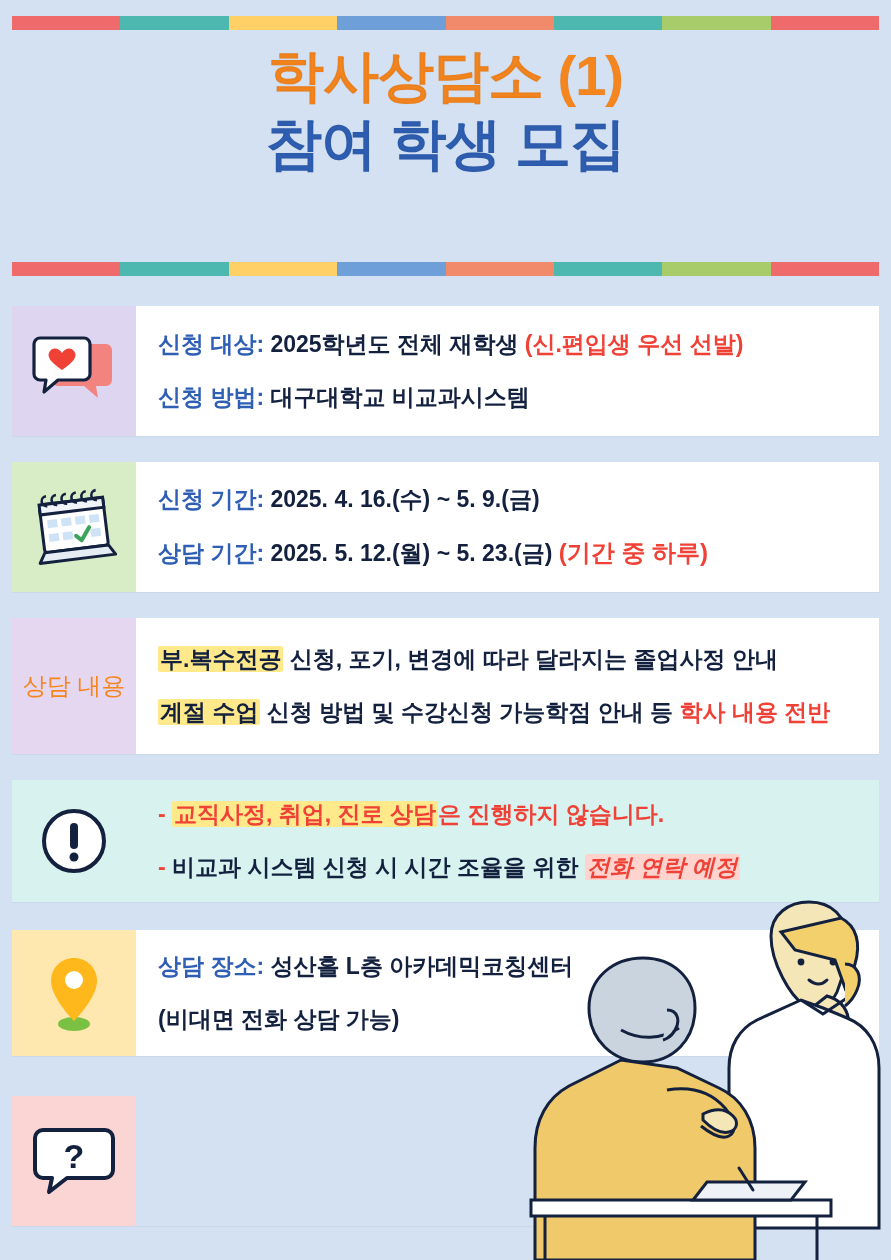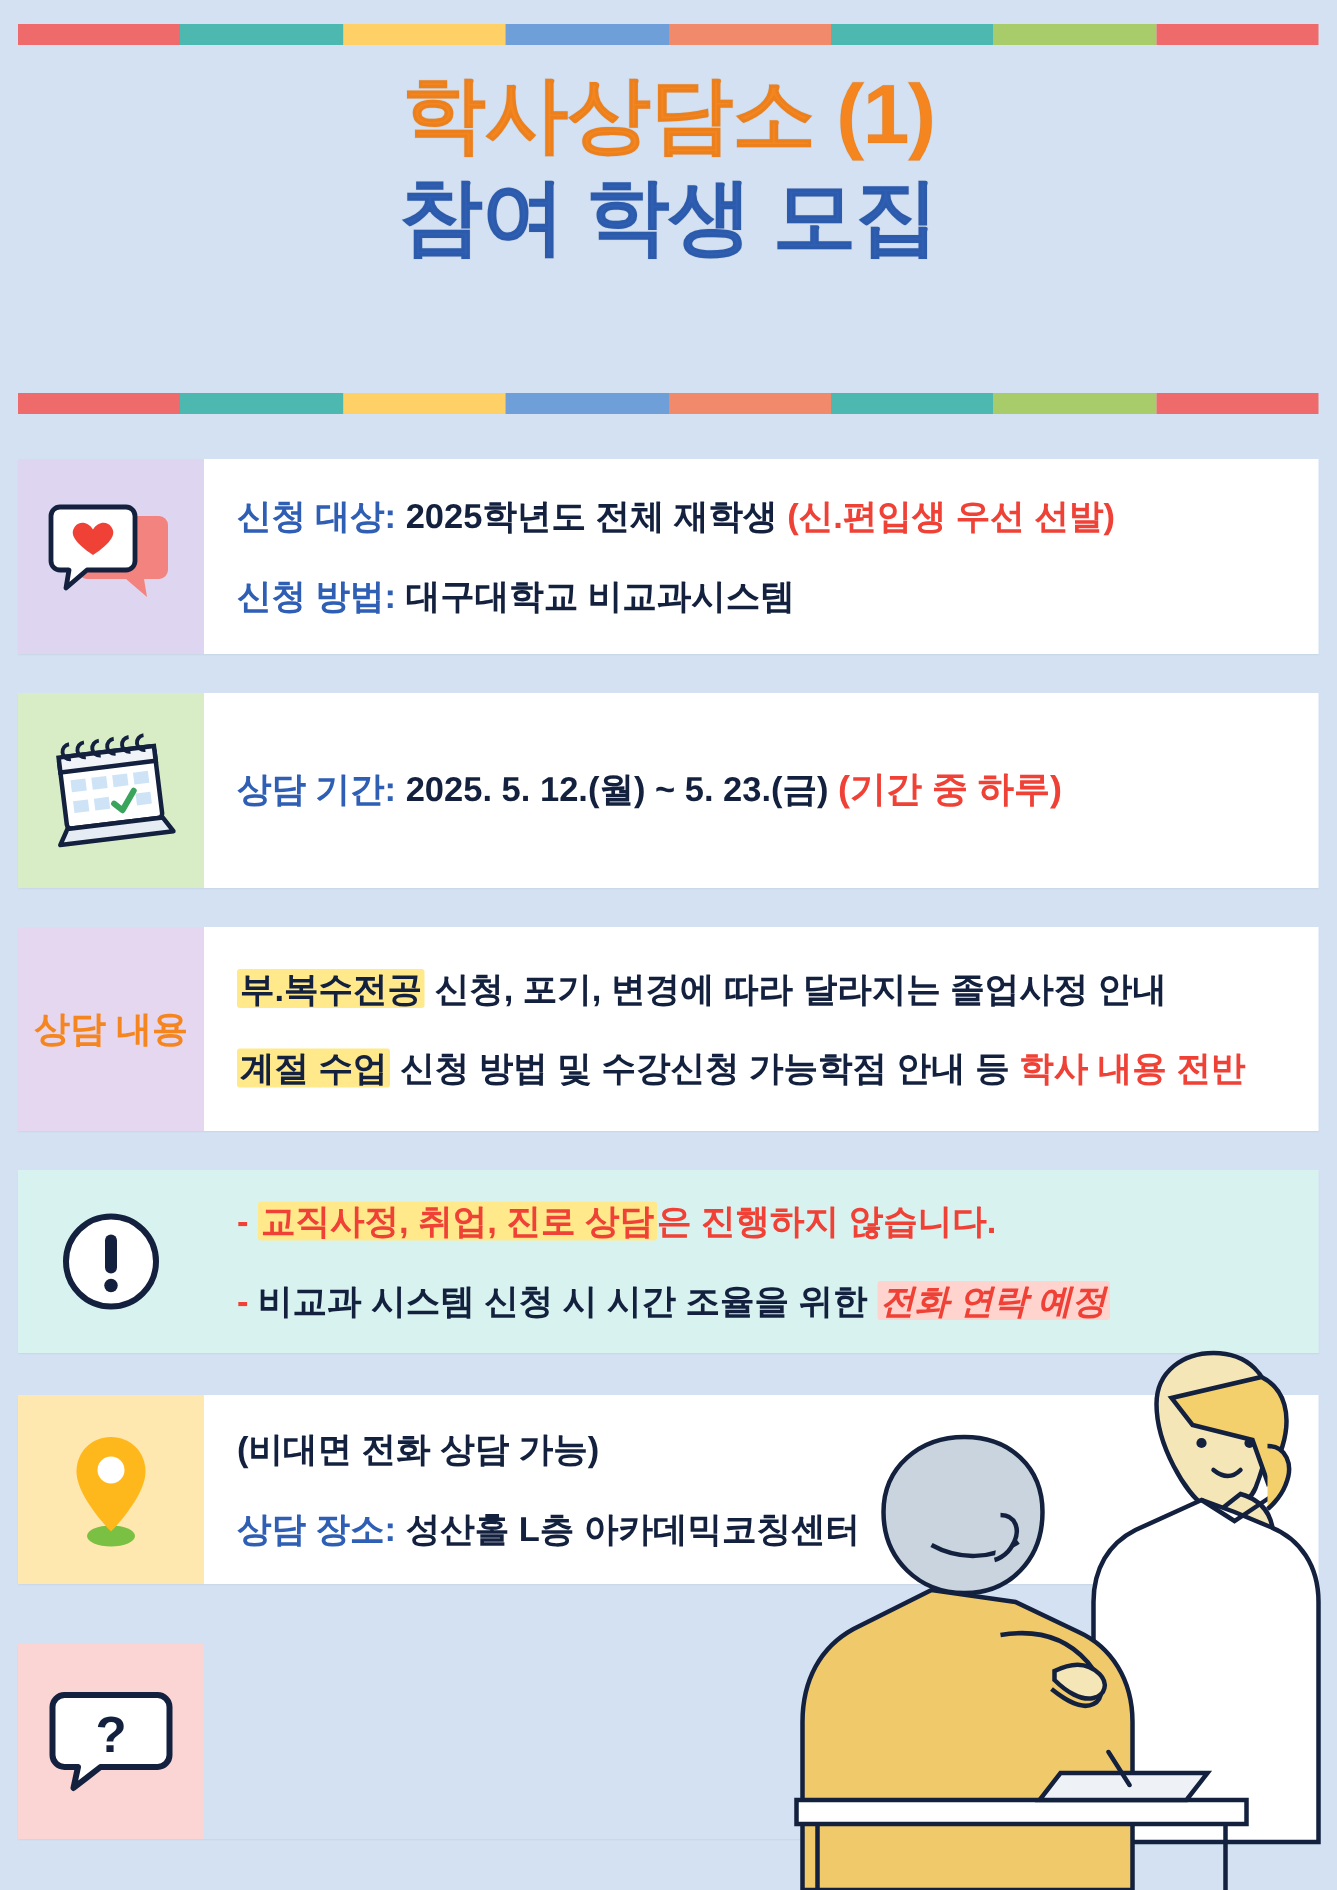--- a/index.html
+++ b/index.html
@@ -105,21 +105,21 @@
   #row-apply   { top: 306px; height: 130px; }
   #row-apply .icon-cell { background: #ded6f0; }
 
   #row-period  { top: 462px; height: 130px; }
   #row-period .icon-cell { background: #d8ecc6; }
 
   #row-content { top: 618px; height: 136px; }
   #row-content .icon-cell { background: #e6d7f0; flex-direction: column; }
   .side-label {
     font-size: 24px;
-    font-weight: 700;
+    font-weight: 400;
     color: #f5861f;
     white-space: nowrap;
   }
 
   #row-notice  { top: 780px; height: 122px; }
   #row-notice .icon-cell { background: #d8f3ef; }
 
   #row-place   { top: 930px; height: 126px; }
   #row-place .icon-cell { background: #ffe7b0; }
 
@@ -224,20 +224,24 @@
               <rect x="34" y="44" width="10" height="8"></rect>
             <rect x="62" y="44" width="10" height="8"></rect>
           </g>
           <path d="M47 49 l5 5 9 -12" stroke="#3aa35c" stroke-width="4" fill="none" stroke-linecap="round" stroke-linejoin="round"></path>
           <path d="M14 62 l-6 10 h76 l-6 -10 z" fill="#e6ecf3" stroke="#13213f" stroke-width="3" stroke-linejoin="round"></path>
         </g>
       </svg>
     </div>
     <div class="text-cell">
       <div class="line">
+        <span class="lbl-blue">신청 기간:</span>
+        <span>2025. 4. 16.(수) ~ 5. 9.(금)</span>
+      </div>
+      <div class="line">
         <span class="lbl-blue">상담 기간:</span>
         <span>2025. 5. 12.(월) ~ 5. 23.(금)</span>
         <span class="red-sm">(기간 중 하루)</span>
       </div>
     </div>
   </div>
 
   <div class="row" id="row-content">
     <div class="icon-cell">
       <span class="side-label">상담 내용</span>
@@ -274,25 +278,25 @@
 
   <div class="row" id="row-place">
     <div class="icon-cell">
       <svg width="64" height="82" viewBox="0 0 64 82">
         <ellipse cx="32" cy="72" rx="16" ry="7" fill="#7ac143"></ellipse>
         <path d="M32 6 c-13 0 -23 10 -23 23 0 17 23 40 23 40 s23 -23 23 -40 c0 -13 -10 -23 -23 -23 z" fill="#ffb81c"></path>
         <circle cx="32" cy="28" r="9" fill="#ffffff"></circle>
       </svg>
     </div>
     <div class="text-cell">
-      <div class="line">(비대면 전화 상담 가능)</div>
       <div class="line">
         <span class="lbl-blue">상담 장소:</span>
         <span>성산홀 L층 아카데믹코칭센터</span>
       </div>
+      <div class="line">(비대면 전화 상담 가능)</div>
     </div>
   </div>
 
   <div class="row" id="row-contact">
     <div class="icon-cell">
       <svg width="86" height="74" viewBox="0 0 86 74">
         <path d="M12 6 h62 a8 8 0 0 1 8 8 v32 a8 8 0 0 1 -8 8 h-38 l-18 14 3 -14 h-9 a8 8 0 0 1 -8 -8 v-32 a8 8 0 0 1 8 -8 z" fill="#ffffff" stroke="#13213f" stroke-width="4" stroke-linejoin="round"></path>
         <text x="43" y="44" font-family="Liberation Sans, sans-serif" font-size="34" font-weight="700" fill="#13213f" text-anchor="middle">?</text>
       </svg>
     </div>

